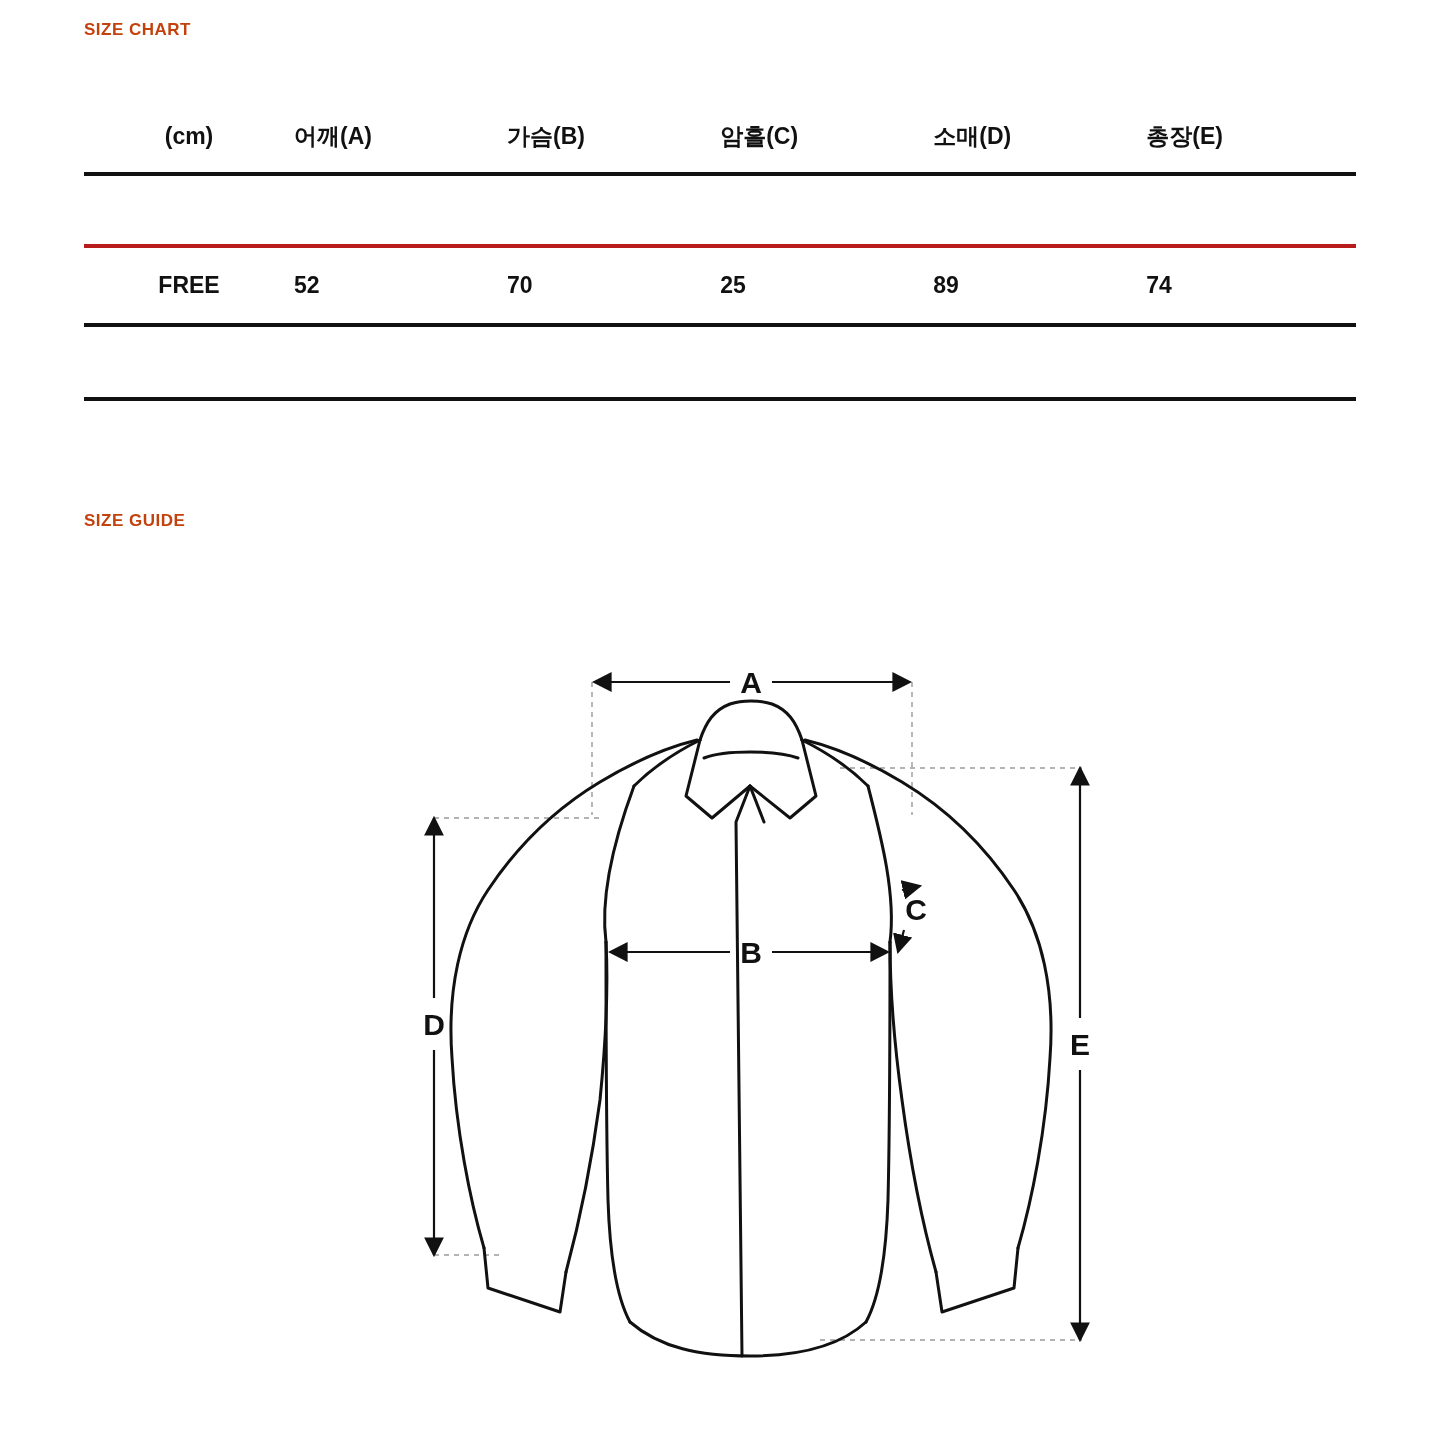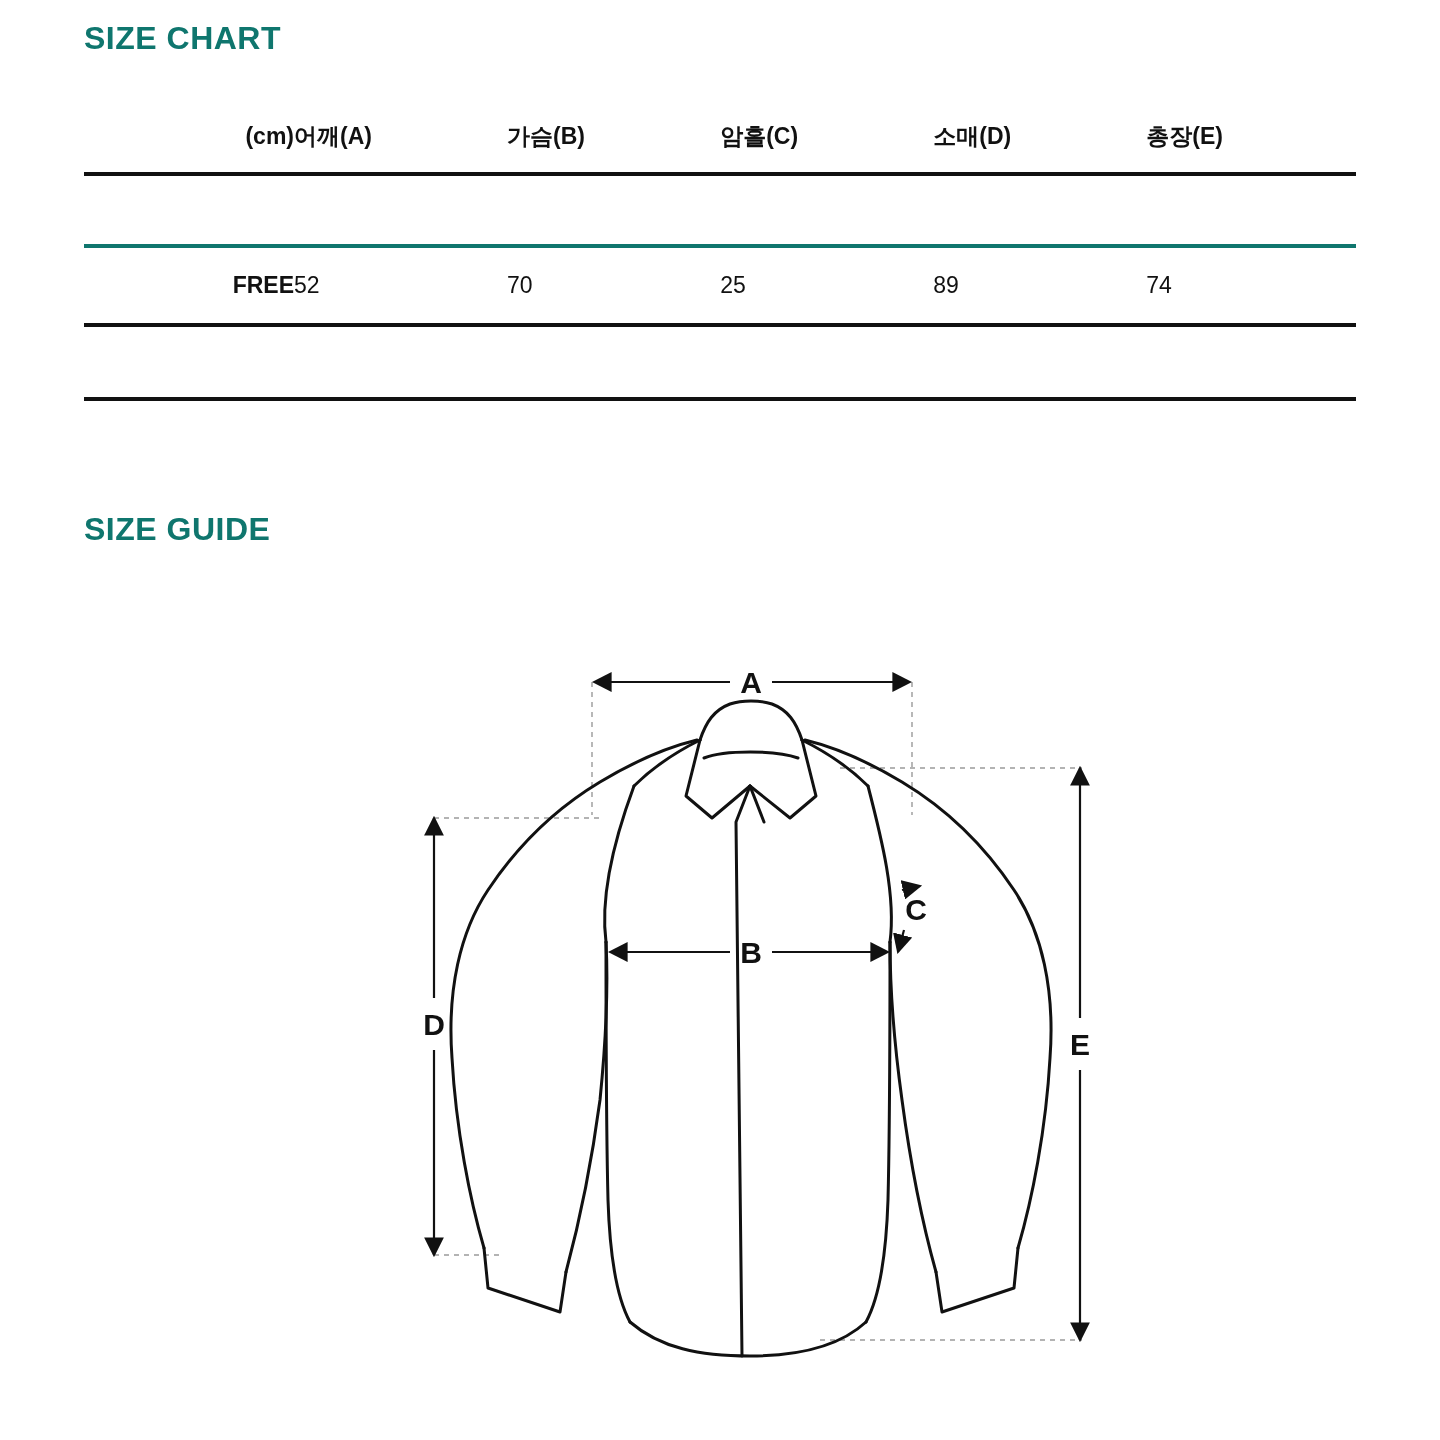--- a/index.html
+++ b/index.html
@@ -17,24 +17,24 @@
   }
 
   .page {
     position: relative;
     width: 1440px;
     height: 1440px;
   }
 
   .section-title {
     position: absolute;
-    font-size: 32px;
+    font-size: 17px;
     font-weight: bold;
     letter-spacing: 0.5px;
-    color: #0f766e;
+    color: #c2410c;
   }
   #size-chart-title { left: 84px; top: 20px; }
   #size-guide-title { left: 84px; top: 511px; }
 
   
   .chart-table {
     position: absolute;
     left: 84px;
     top: 100px;
     width: 1272px;
@@ -43,44 +43,44 @@
   .chart-table th,
   .chart-table td {
     font-size: 23px;
     font-weight: bold;
     color: #111111;
     text-align: left;
     padding: 0;
   }
   .chart-table th.col-label,
   .chart-table td.col-label {
-    text-align: right;
+    text-align: center;
     width: 210px;
     margin-left: 12px;
   }
   .chart-table thead th {
     height: 72px;
     vertical-align: middle;
   }
   .chart-table tbody tr.spacer td {
     height: 68px;
     border-top: 4px solid #111111;
   }
   .chart-table tbody tr.data-row td {
     height: 75px;
     vertical-align: middle;
-    border-top: 4px solid #0f766e;
+    border-top: 4px solid #b91c1c;
   }
   .chart-table tbody tr.tail td {
     height: 70px;
     border-top: 4px solid #111111;
     border-bottom: 4px solid #111111;
   }
   .chart-table td.val {
-    font-weight: normal;
+    font-weight: bold;
   }
 
   
   .guide-figure {
     position: absolute;
     left: 0;
     top: 600px;
     width: 1440px;
     height: 820px;
   }

